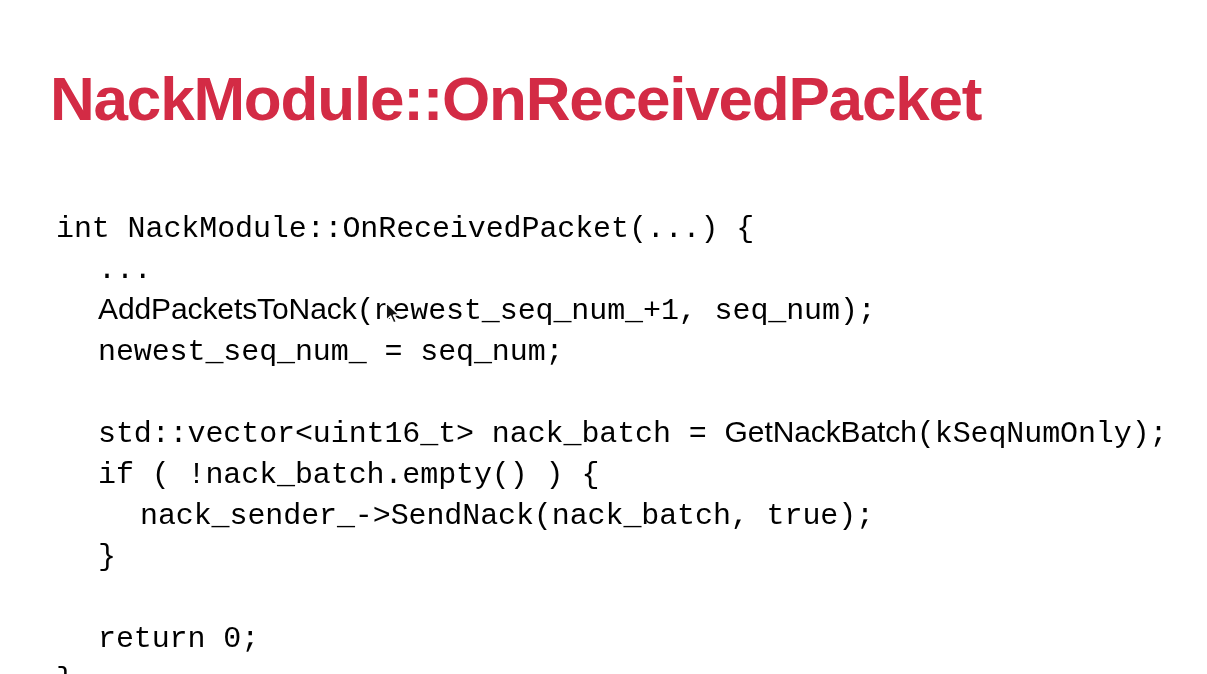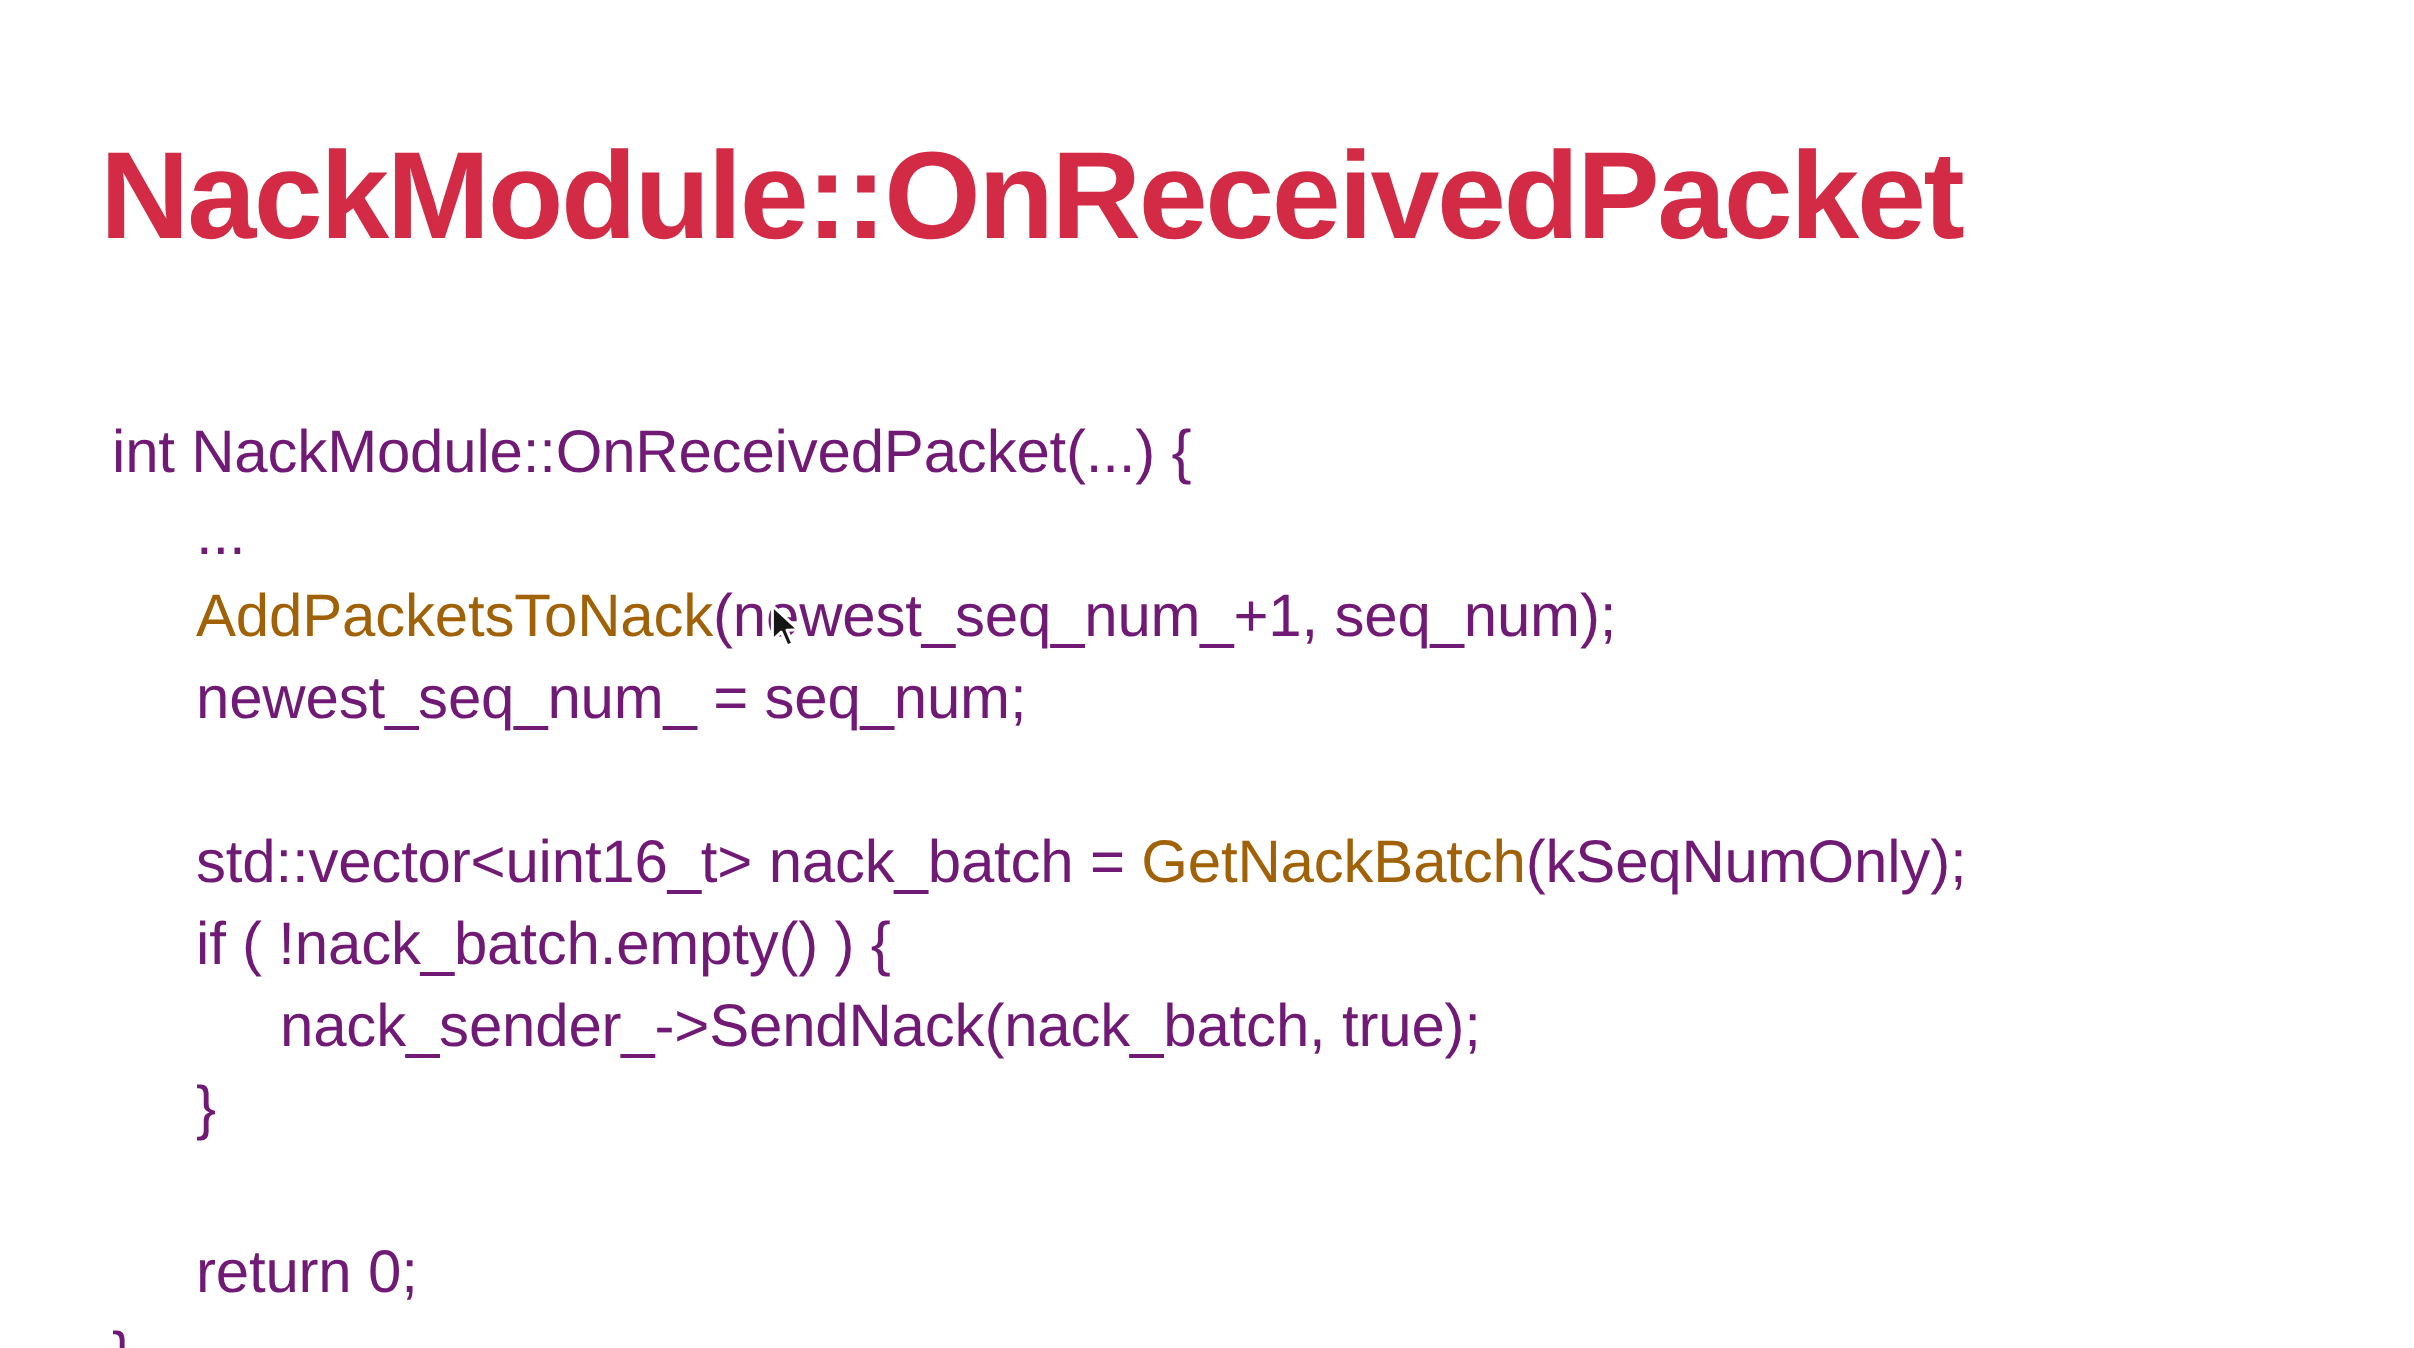--- a/index.html
+++ b/index.html
@@ -45,22 +45,22 @@
     white-space: pre;
     letter-spacing: -0.1px;
   }
   .code-line {
     height: 41px;
     white-space: pre;
   }
   .code-line.blank {
     height: 41px;
   }
-  .tok-plain { color: #701a75; }
-  .tok-fn    { color: #a16207; }
+  .tok-plain { color: #000000; font-family: Liberation Mono, monospace; }
+  .tok-fn    { color: #000000; }
 
   
   .mouse-cursor {
     position: absolute;
     left: 385px;
     top: 302px;
     width: 18px;
     height: 24px;
     pointer-events: none;
   }

